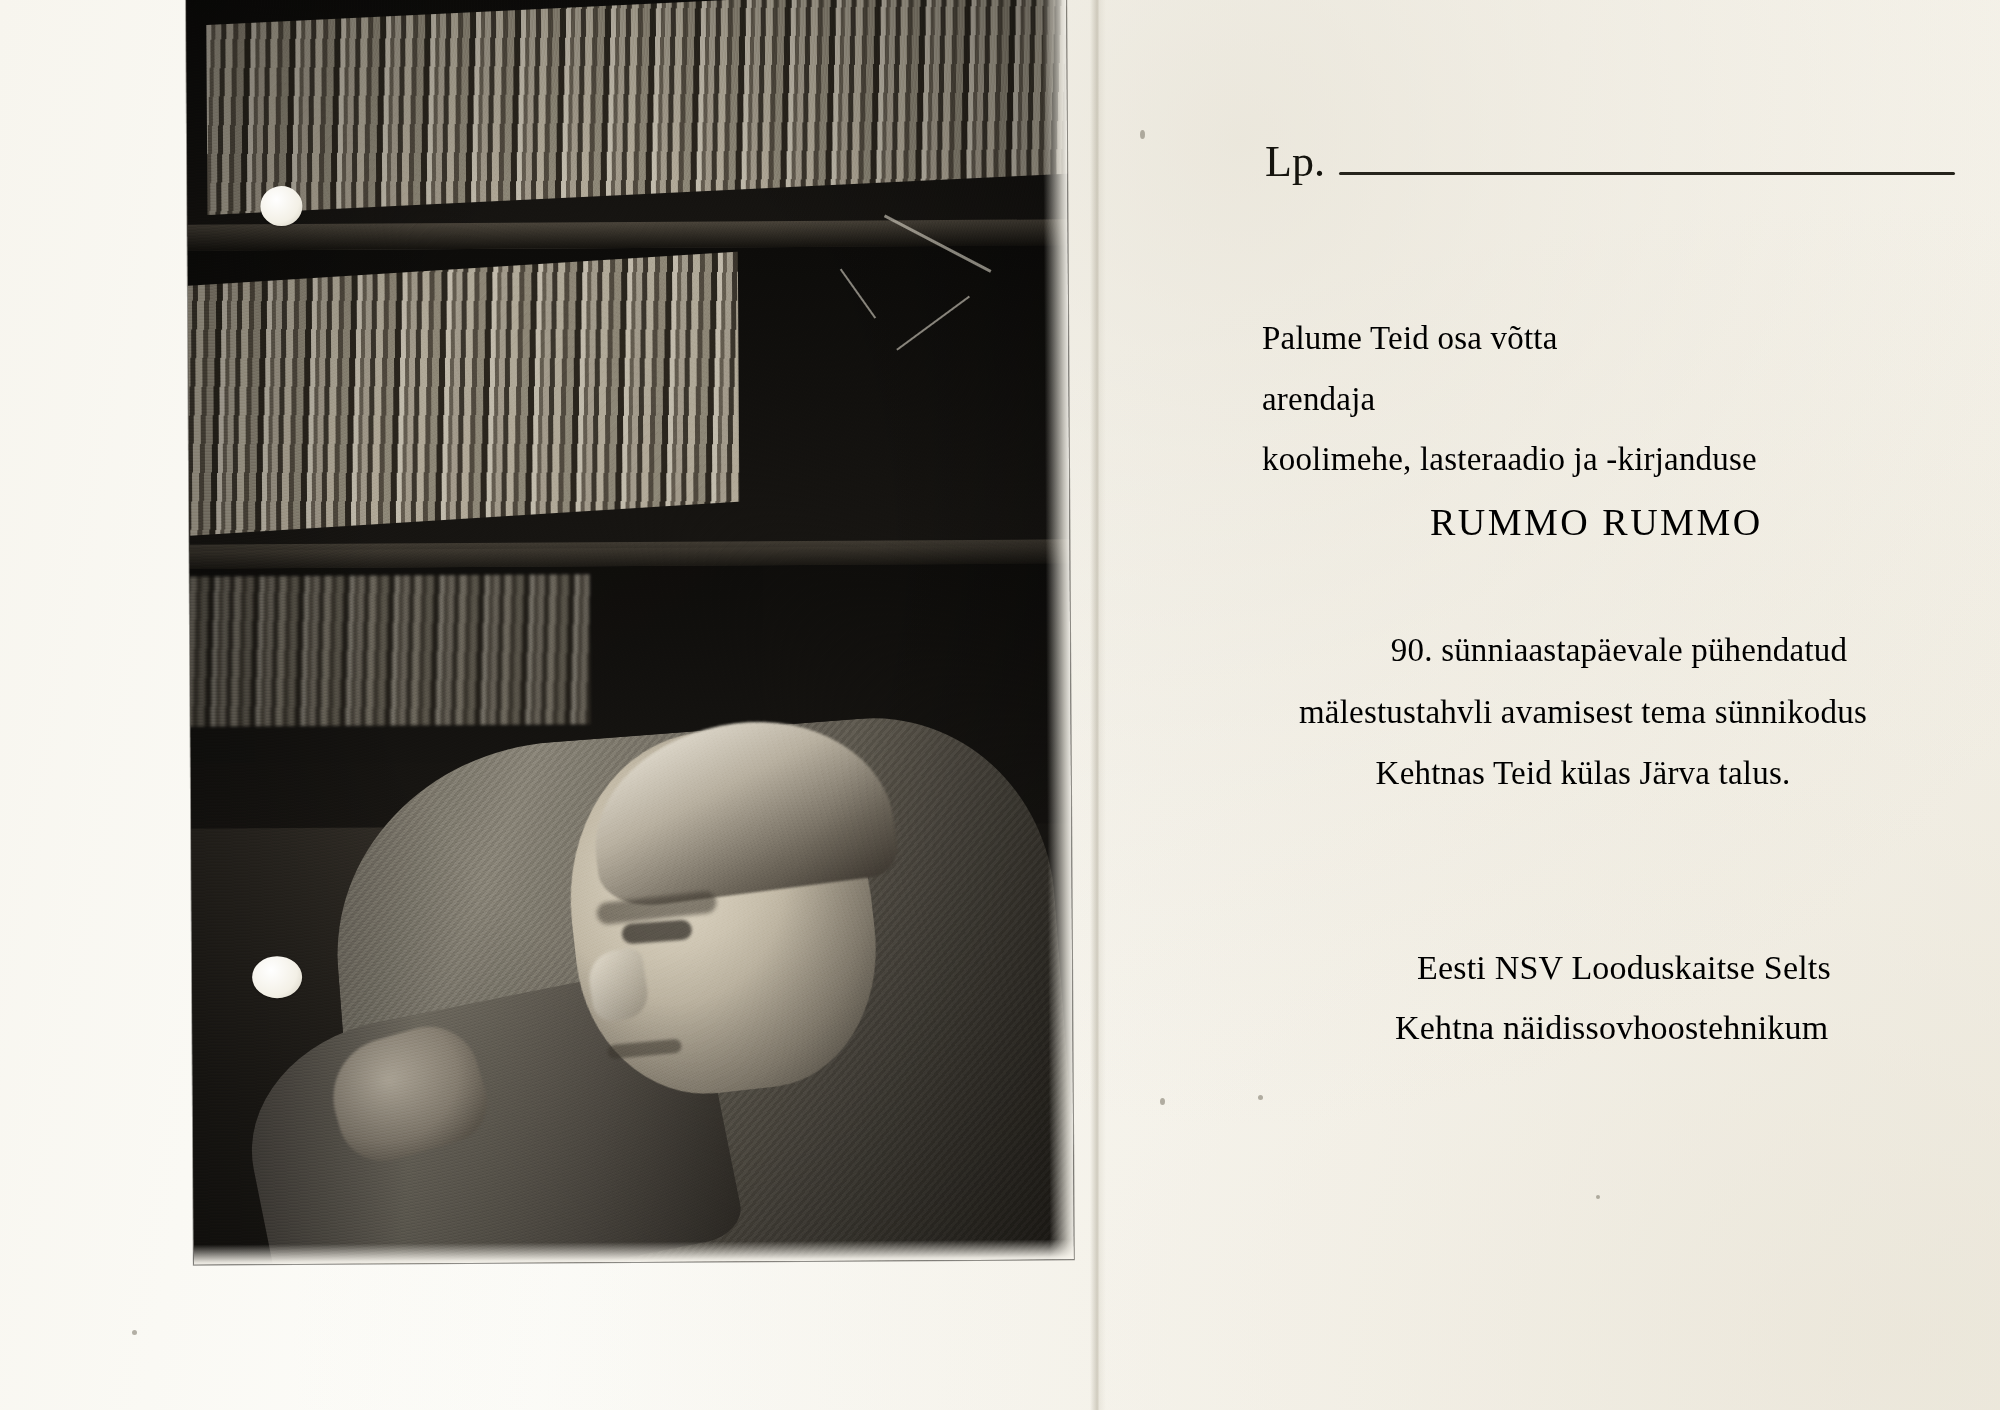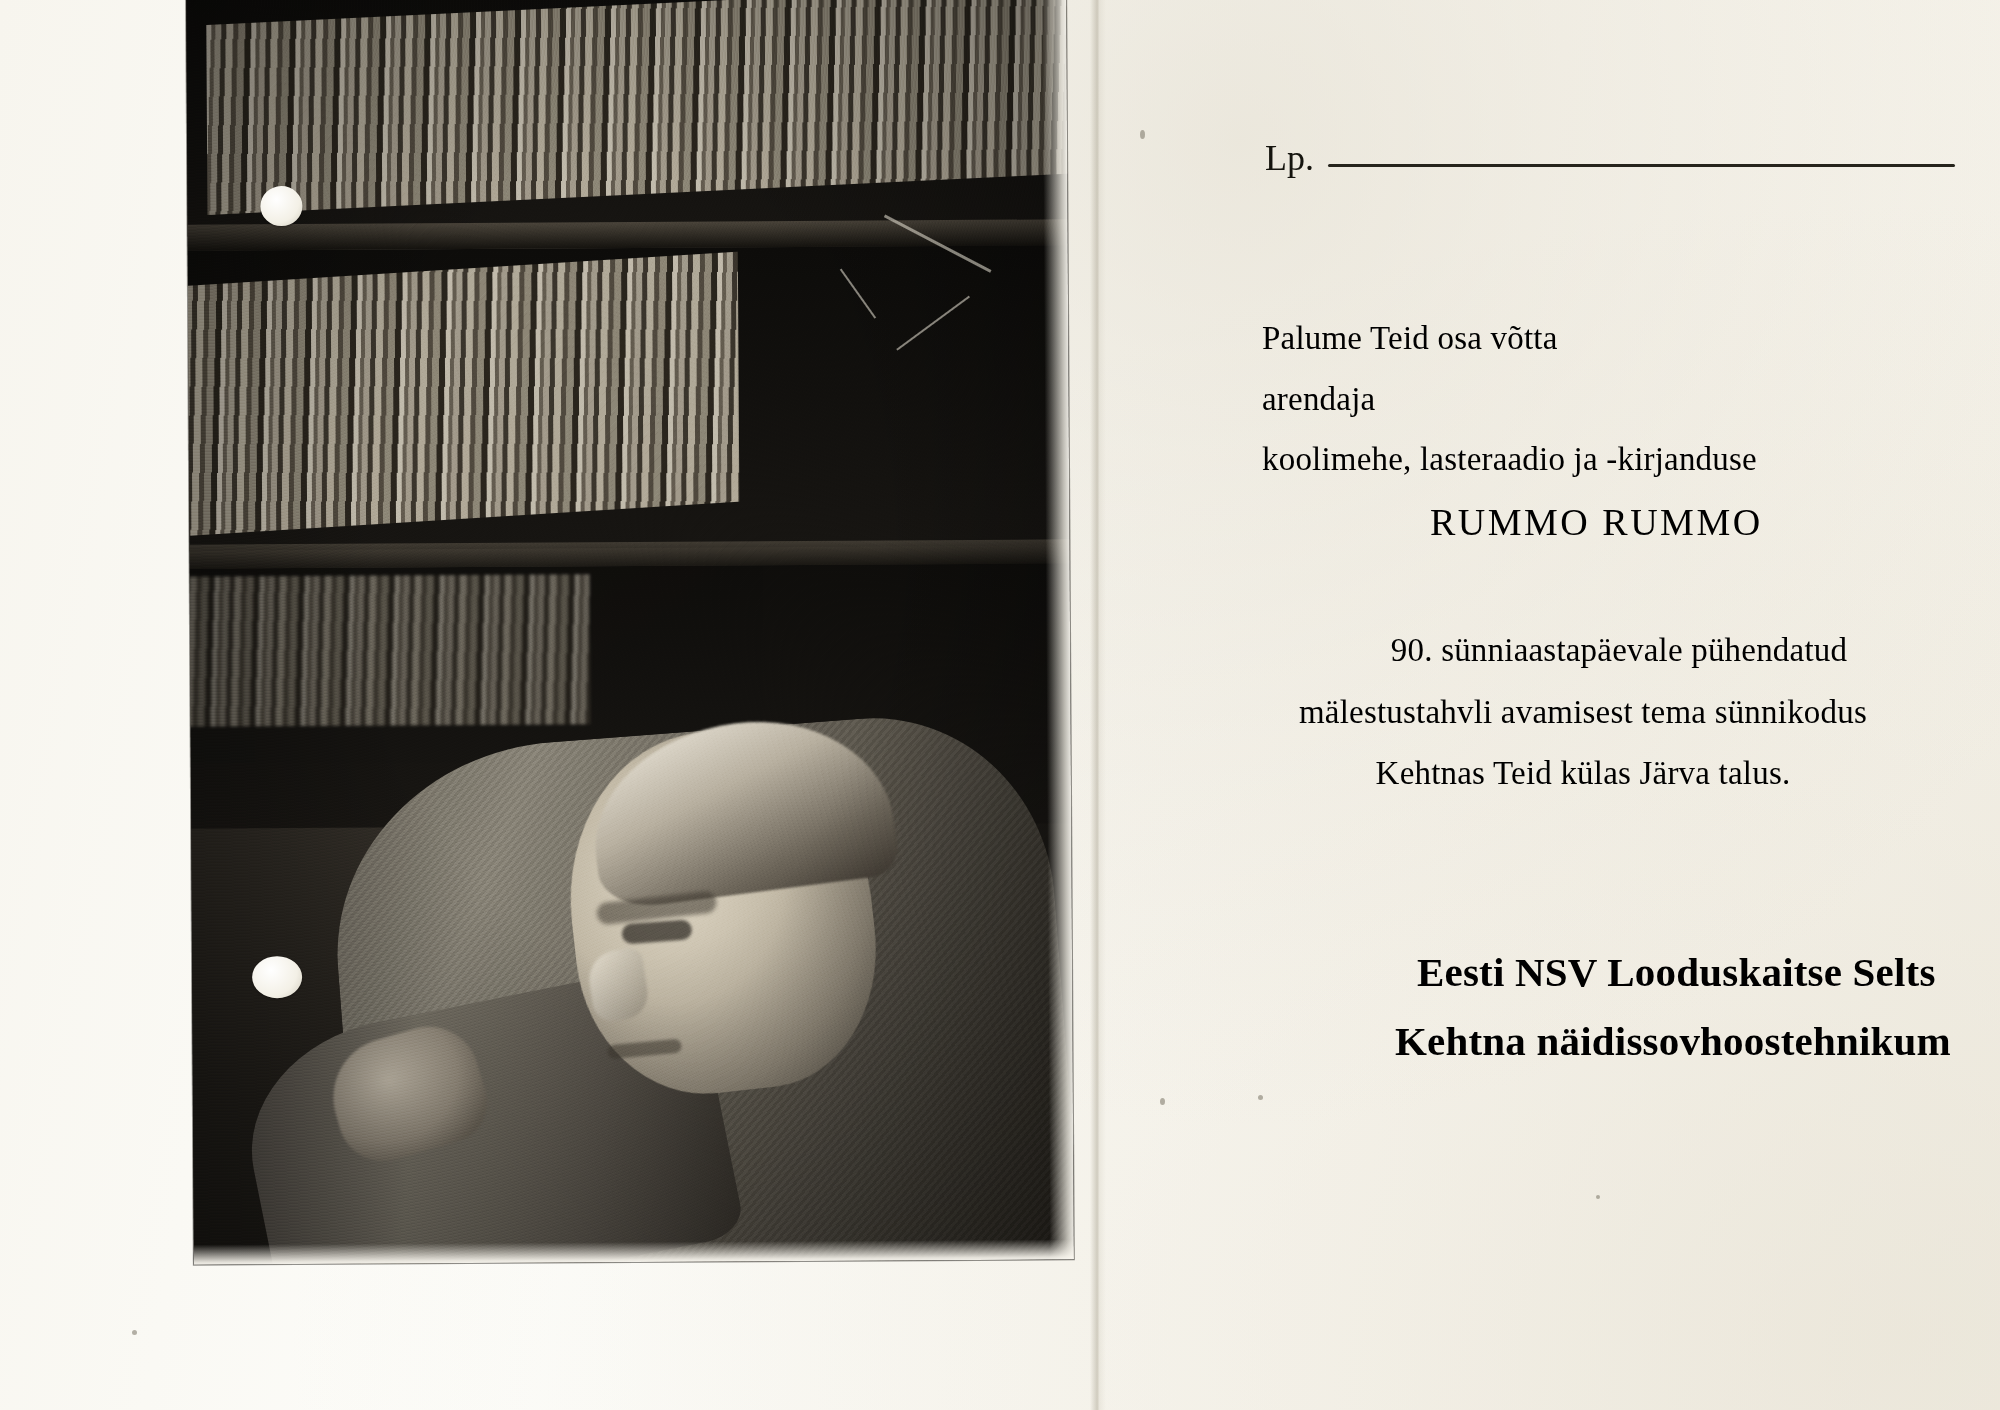--- a/index.html
+++ b/index.html
@@ -236,21 +236,21 @@
 
   #salutation-row {
     position: absolute;
     left: 1265px;
     top: 140px;
     width: 690px;
     display: flex;
     align-items: flex-end;
   }
   #salutation-label {
-    font-size: 36px;
+    font-size: 44px;
     line-height: 1;
     padding-right: 14px;
     color: #15140e;
   }
   #salutation-rule {
     flex: 1;
     height: 3px;
     background: #26241c;
     margin-bottom: 9px;
     border-radius: 2px;
@@ -283,22 +283,21 @@
   .indent-2 { padding-left: 72px; }
 
   #signature-block {
     position: absolute;
     left: 1395px;
     top: 945px;
     width: 600px;
   }
   #signature-block .line {
     margin: 0 0 14px 0;
-    font-size: 41px;
-    font-weight: bold;
+    font-size: 34px;
   }
   .sig-indent { padding-left: 22px; }
 
   
   .speck {
     position: absolute;
     background: rgba(120,114,100,0.55);
     border-radius: 50%;
   }
 </style>

